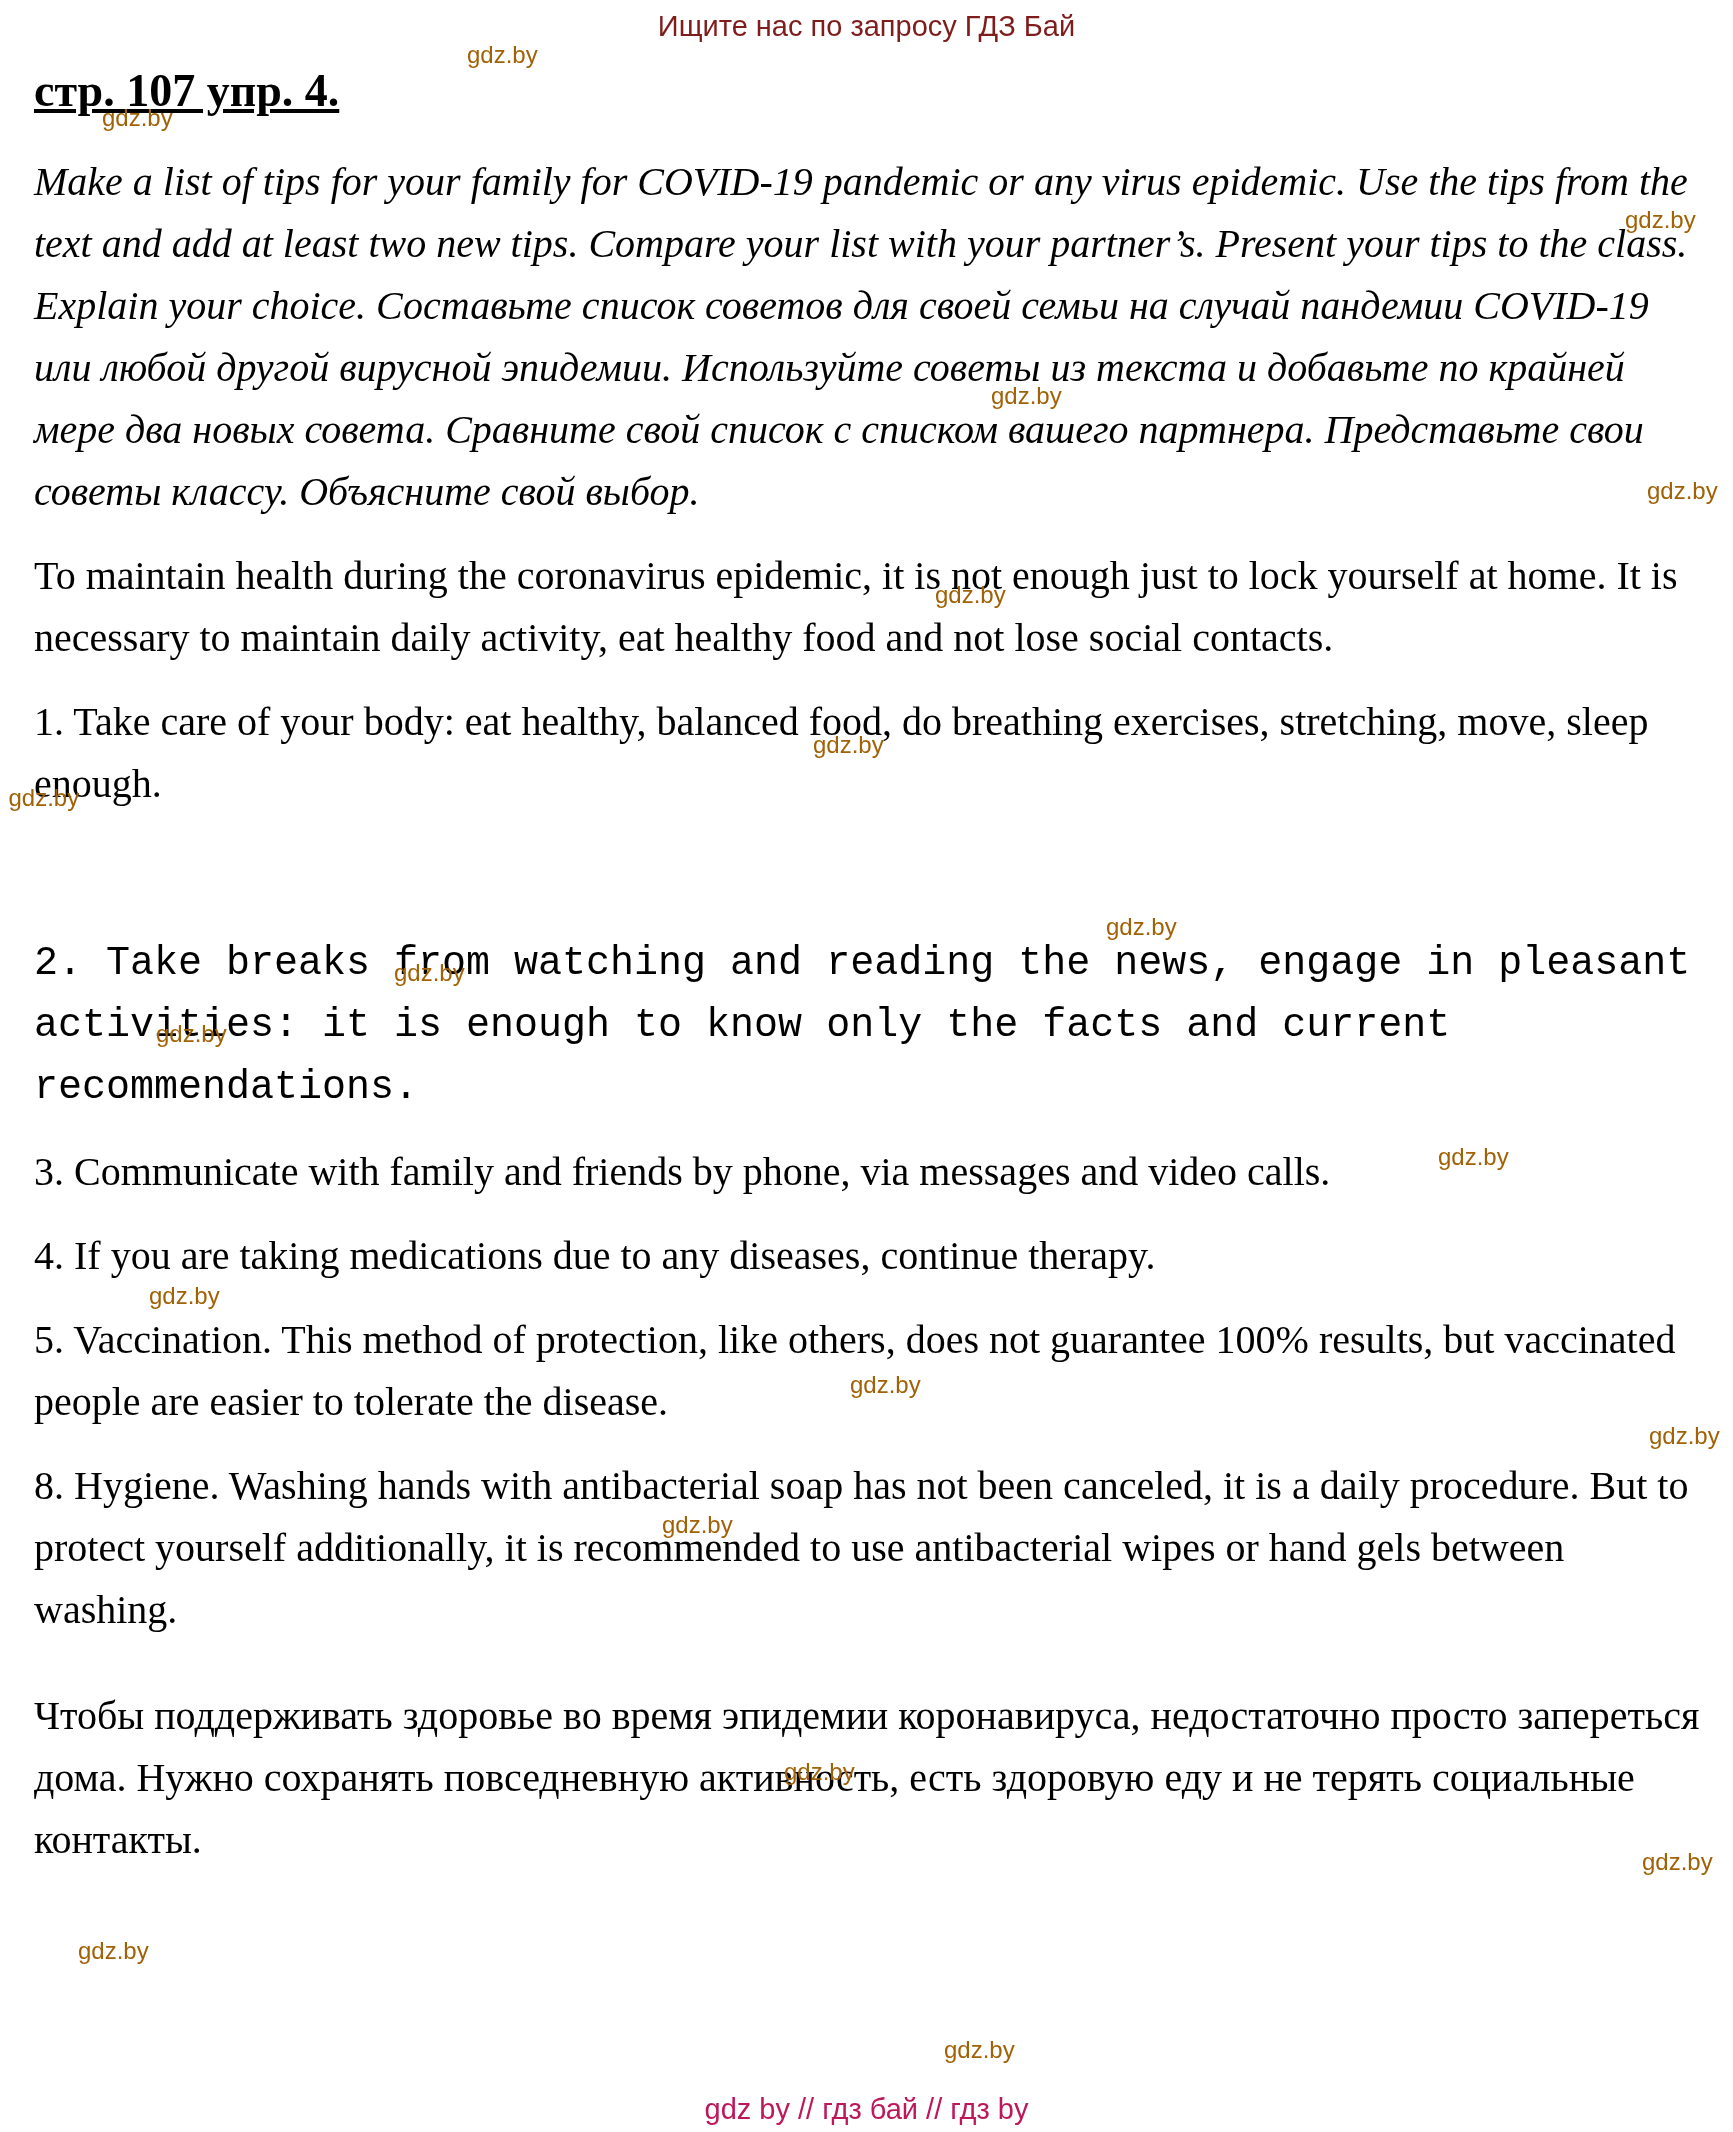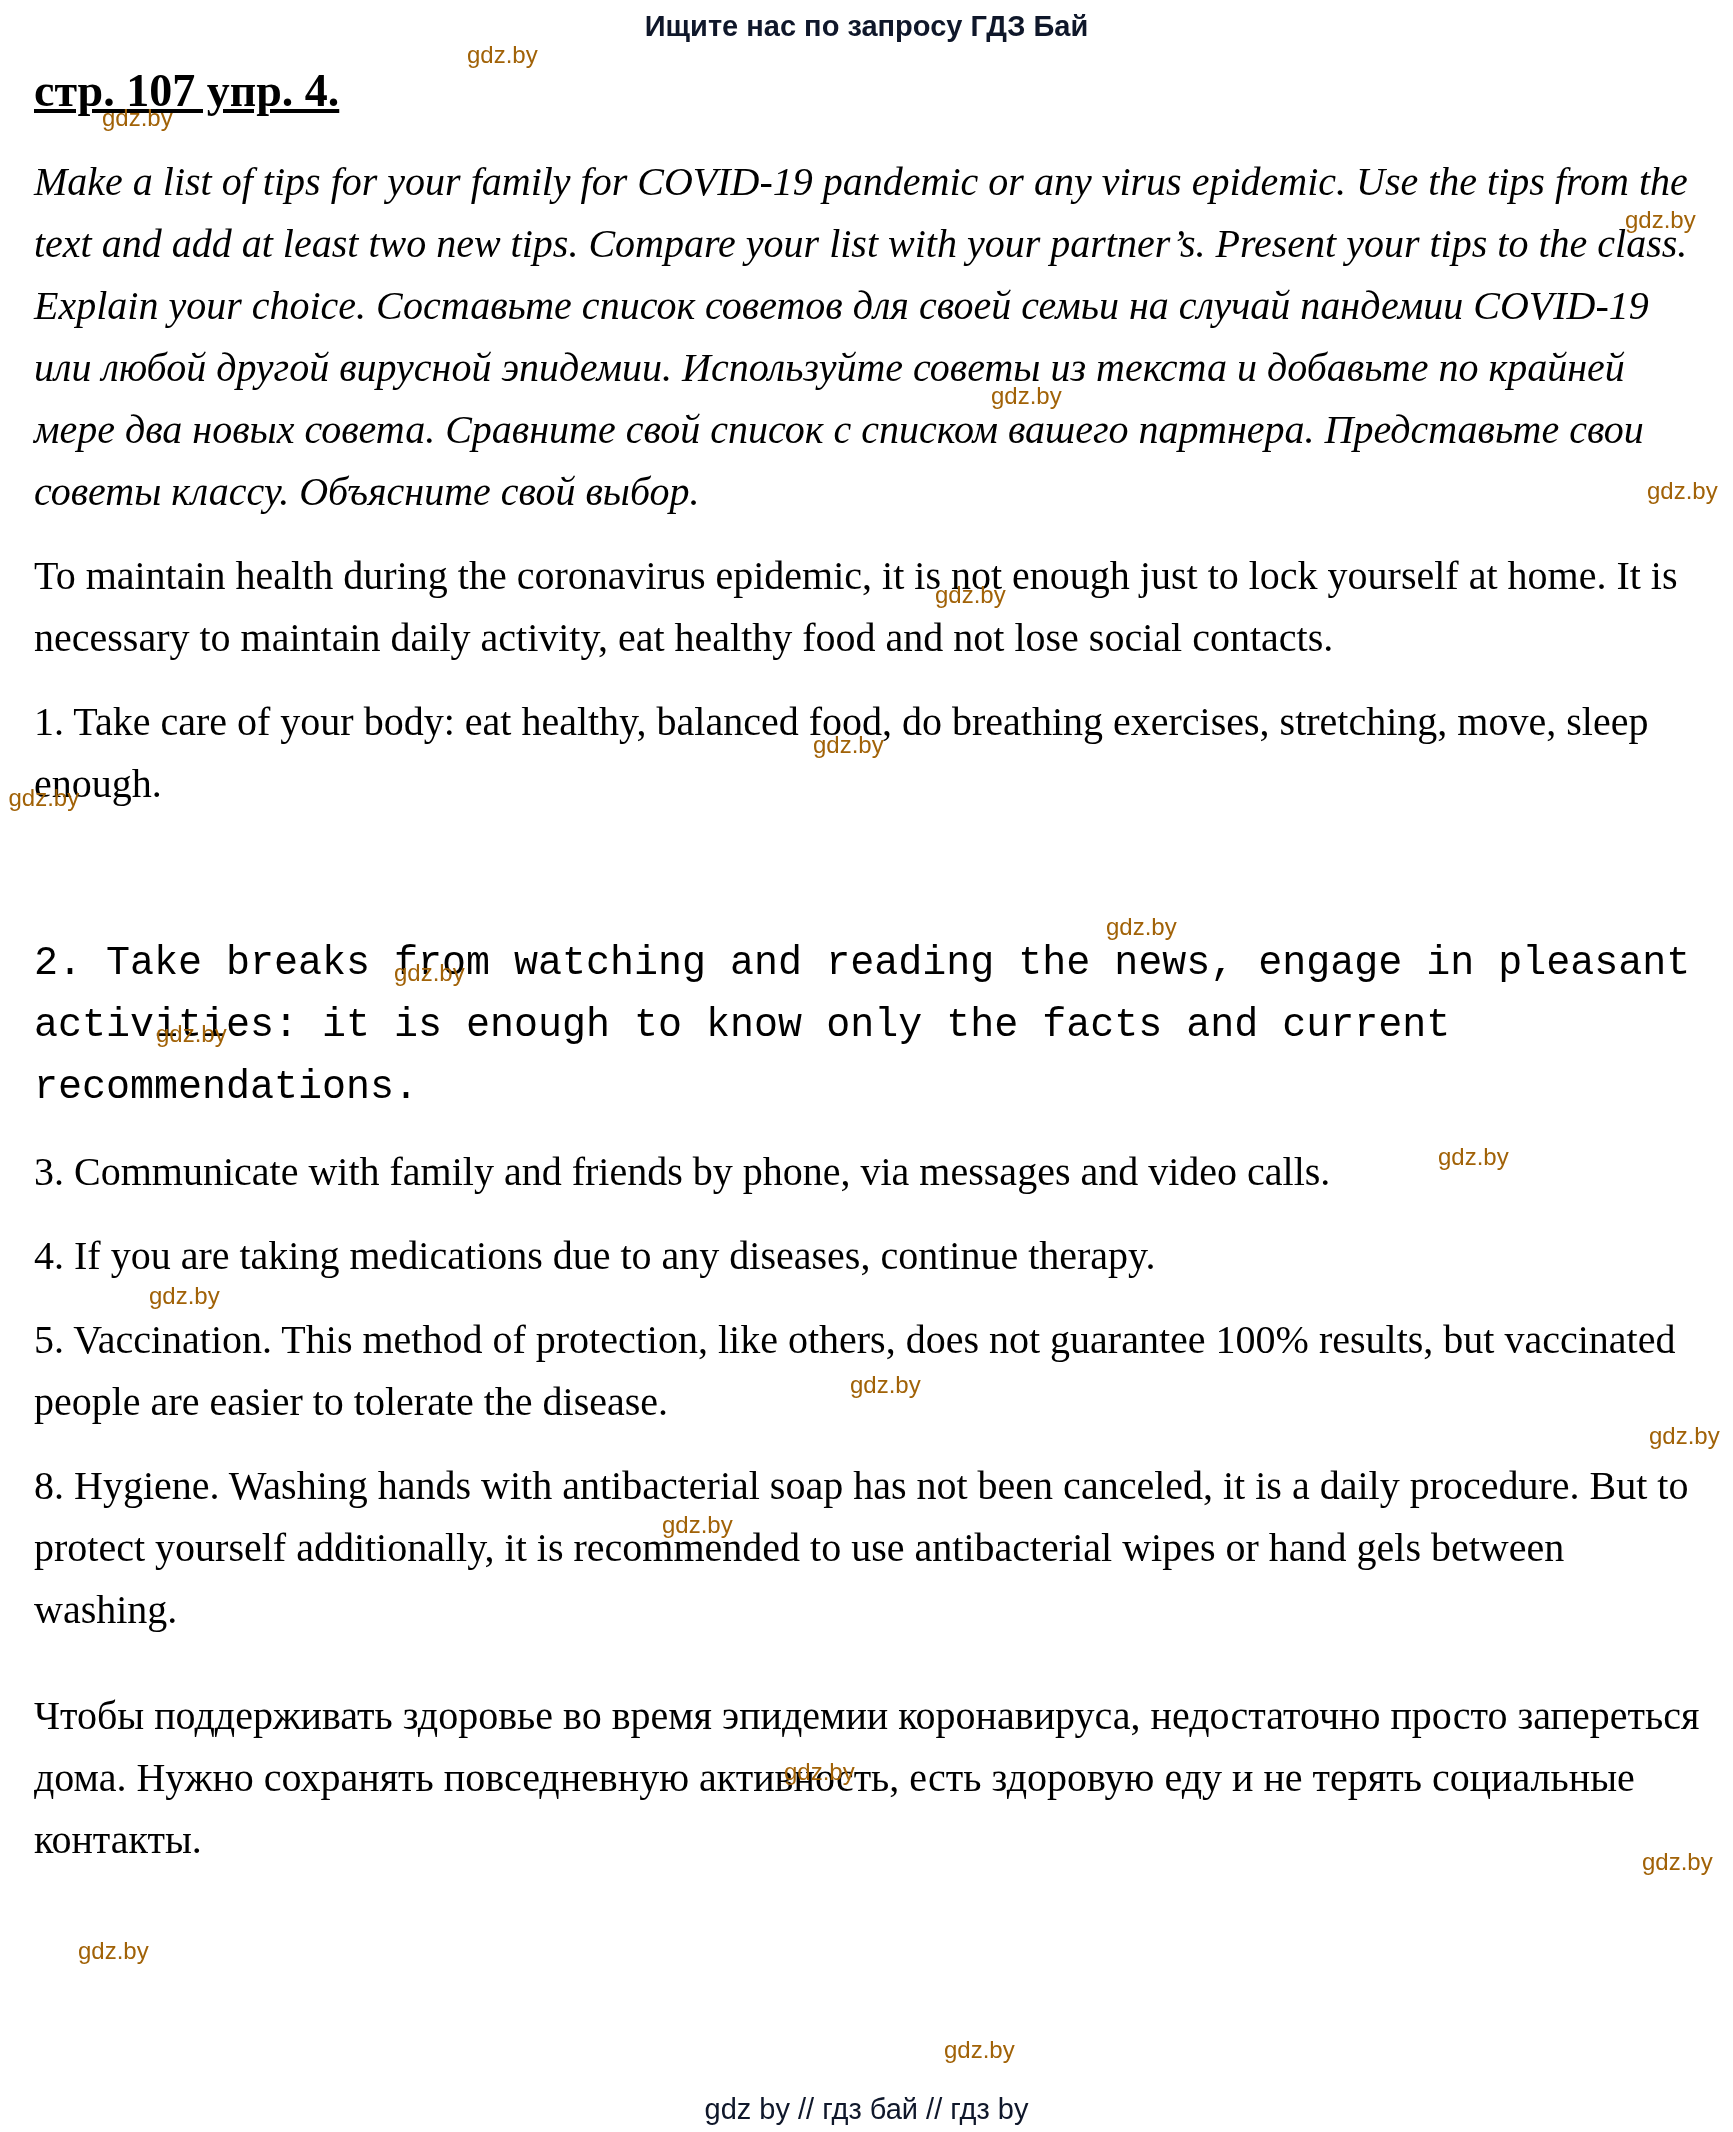--- a/index.html
+++ b/index.html
@@ -13,22 +13,22 @@
     position: relative;
     font-family: "Liberation Serif", serif;
     color: #000000;
     overflow: hidden;
   }
   .banner {
     padding-top: 10.2px;
     text-align: center;
     font-family: "Liberation Sans", sans-serif;
     font-size: 29px;
-    font-weight: bold;
-    color: #0f172a;
+    font-weight: normal;
+    color: #7f1d1d;
   }
   .content {
     padding: 0 32px 0 34px;
     font-size: 40px;
     line-height: 1.55;
   }
   .heading {
     font-size: 46px;
     font-weight: bold;
     margin: 12px 0 0 0;
@@ -49,21 +49,21 @@
     margin-top: 44px;
   }
   .footer {
     position: absolute;
     left: 0;
     bottom: 6.8px;
     width: 100%;
     text-align: center;
     font-family: "Liberation Sans", sans-serif;
     font-size: 29px;
-    color: #0f172a;
+    color: #be185d;
   }
   .watermarks {
     position: absolute;
     left: 0;
     top: 0;
     width: 100%;
     height: 100%;
     pointer-events: none;
   }
   .wm {

